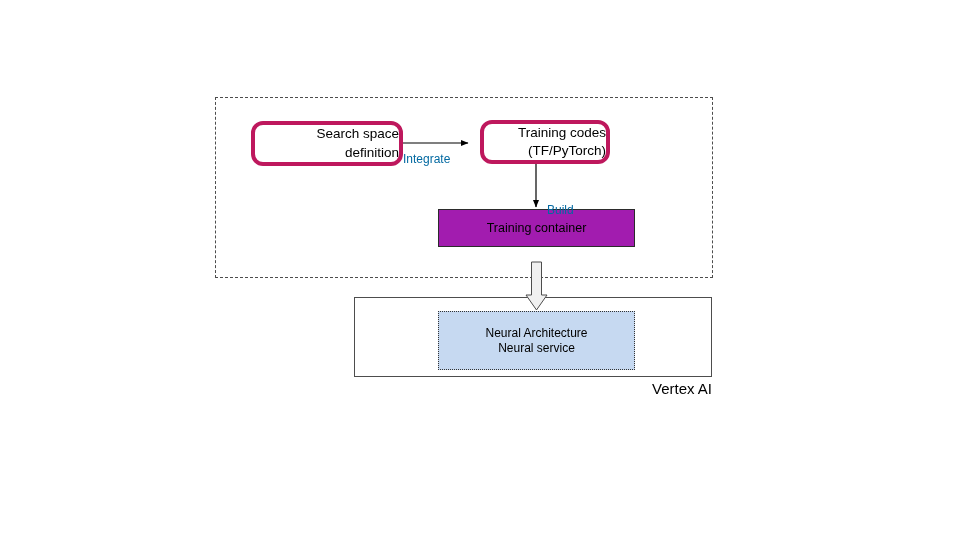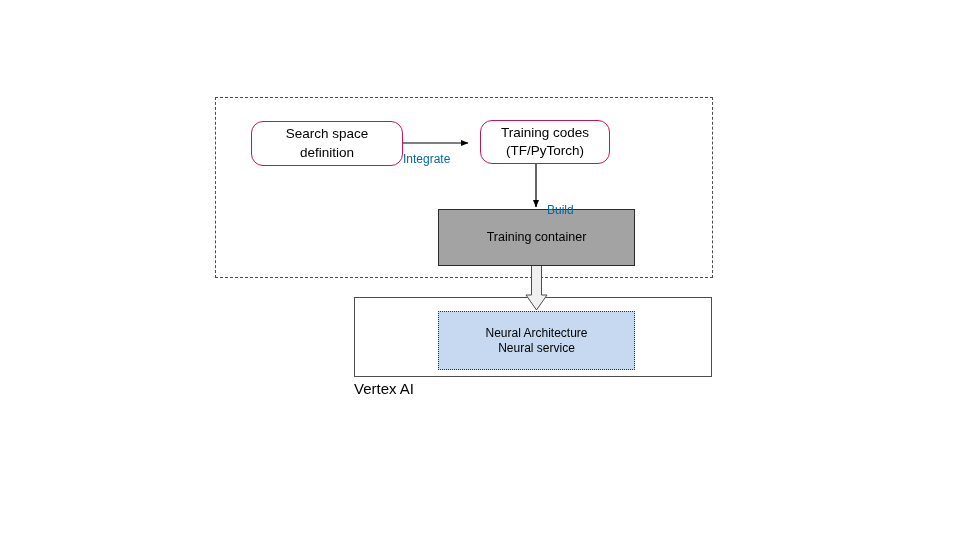--- a/index.html
+++ b/index.html
@@ -33,27 +33,27 @@
     height: 181px;
     border: 1px dashed #4d4d4d;
     box-sizing: border-box;
     background: transparent;
   }
 
   
   .round-box {
     position: absolute;
     box-sizing: border-box;
-    border: 1px solid #be185d;
+    border: 4px solid #be185d;
     border-radius: 12px;
     background: #ffffff;
     display: flex;
     align-items: center;
     justify-content: center;
-    text-align: center;
+    text-align: right;
     font-size: 13.5px;
     line-height: 1.35;
     color: #000000;
   }
   #search-space-box {
     left: 251px;
     top: 121px;
     width: 152px;
     height: 45px;
   }
@@ -70,22 +70,22 @@
     box-sizing: border-box;
     display: flex;
     align-items: center;
     justify-content: center;
     text-align: center;
   }
   #training-container-box {
     left: 438px;
     top: 209px;
     width: 197px;
-    height: 57px;
-    background: #a3a3a3;
+    height: 38px;
+    background: #a21caf;
     border: 1px solid #2b2b2b;
     font-size: 12.5px;
     line-height: 1.35;
     color: #000000;
   }
   #nas-service-box {
     left: 438px;
     top: 311px;
     width: 197px;
     height: 59px;
@@ -105,21 +105,21 @@
     height: 80px;
     box-sizing: border-box;
     border: 1px solid #4d4d4d;
     background: #ffffff;
   }
   #vertex-ai-label {
     position: absolute;
     left: 354px;
     top: 380px;
     width: 358px;
-    text-align: left;
+    text-align: right;
     font-size: 15px;
     color: #000000;
   }
 
   
   #connectors {
     position: absolute;
     left: 0;
     top: 0;
     width: 960px;

